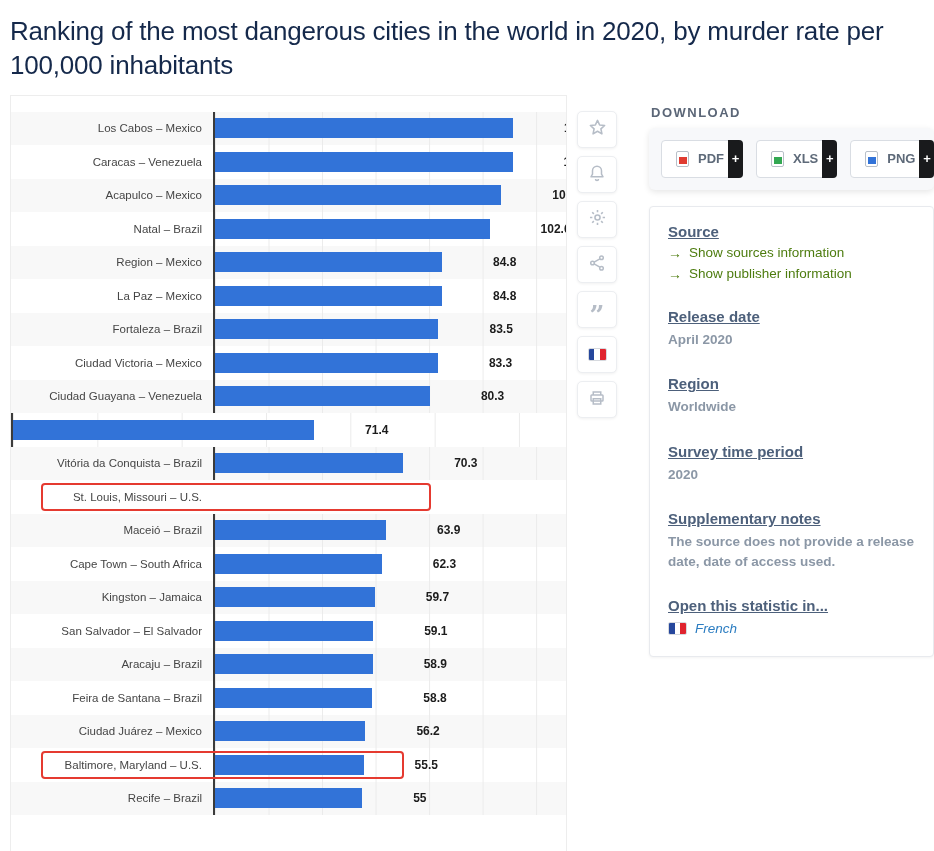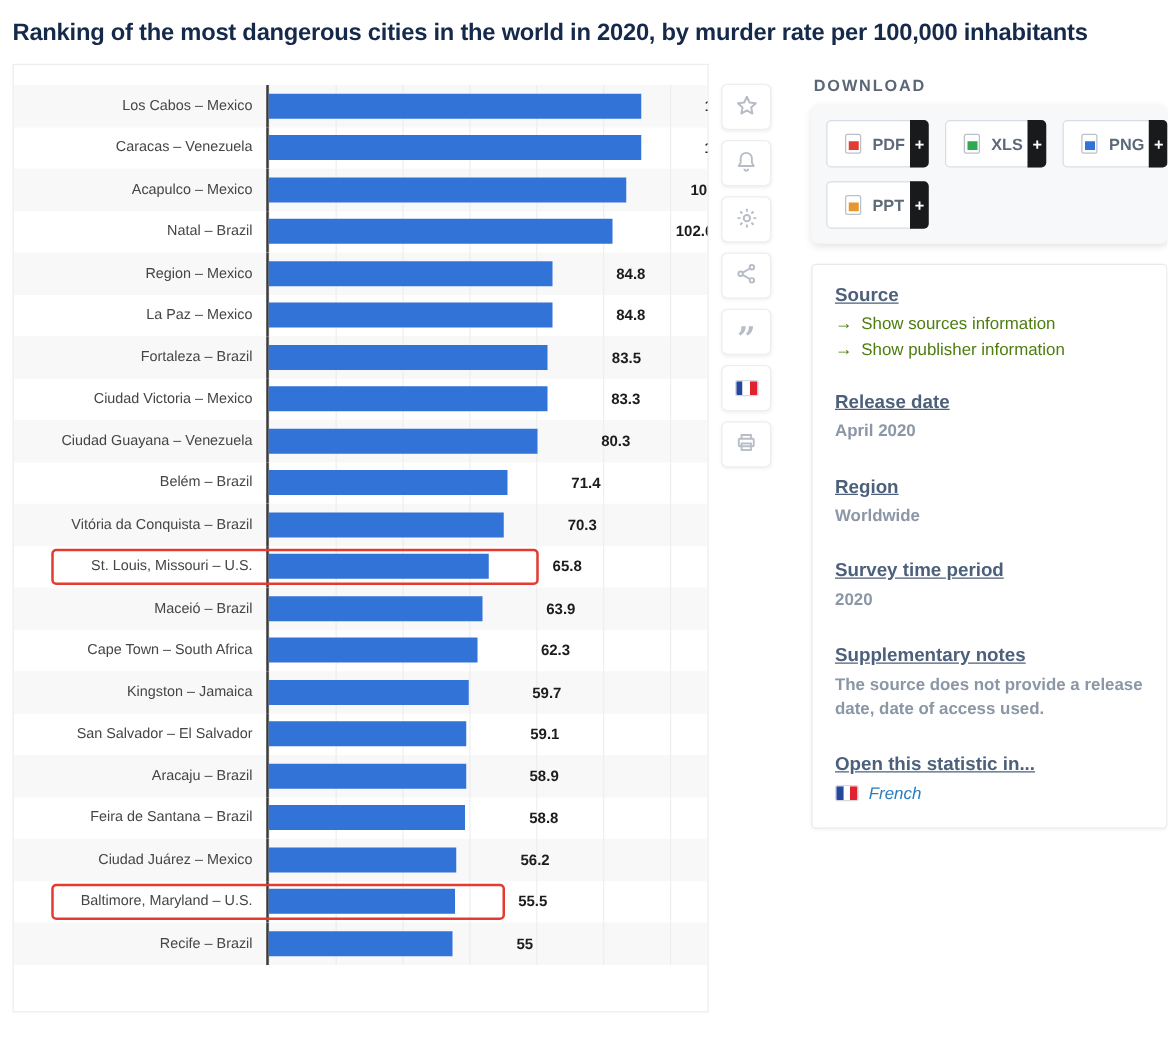--- a/index.html
+++ b/index.html
@@ -3,21 +3,21 @@
 <meta charset="utf-8">
 <style>
   * { box-sizing: border-box; }
   html,body { margin:0; padding:0; }
   body {
     width:934px; height:851px; overflow:hidden;
     background:#fff;
     font-family:"Liberation Sans", sans-serif;
   }
   .page-title {
-    font-size:19px; font-weight:bold; color:#15294b;
+    font-size:26px; font-weight:normal; color:#15294b;
     line-height:1.32; margin:14px 20px 12px 10px; max-width:908px;
     letter-spacing:-0.2px;
   }
   .layout { display:flex; align-items:flex-start; gap:10px; padding-left:10px; }
 
   
   .chart-card {
     flex:none; width:557px; height:759px; overflow:hidden;
     background:#fff; border:1px solid #ededed; padding-top:16px;
   }
@@ -47,21 +47,21 @@
     display:flex; align-items:center; justify-content:center;
     box-shadow:0 1px 3px rgba(0,0,0,0.06); cursor:pointer; padding:0; color:#b6bdc7;
   }
   .quote-glyph { font-family:"DejaVu Serif", serif; font-size:26px; font-weight:bold; color:#b6bdc7; line-height:0; margin-top:12px; }
 
   
   .right-col { flex:1; min-width:0; margin-top:10px; padding-right:0;padding-left:20px; }
   .dl-heading { font-size:13px; font-weight:bold; color:#5b6677; letter-spacing:1.5px; margin:0 0 8px 2px; }
   .dl-panel {
     background:#f7f8fa; border-radius:6px; box-shadow:0 2px 6px rgba(0,0,0,0.10);
-    padding:12px; display:grid; grid-template-columns:1fr 1fr 1fr; gap:11px 13px;
+    padding:12px; display:grid; grid-template-columns:1fr 1fr 1fr 1fr; gap:11px 13px;
   }
   .dl-btn {
     position:relative; height:38px; background:#fff; border:1px solid #d9dde3; border-radius:4px;
     display:flex; align-items:center; gap:9px; padding:0 18px 0 14px;
     font-family:inherit; font-size:13px; font-weight:bold; color:#5e6a79; cursor:pointer;
   }
   .doc-icon { width:13px; height:16px; border:1px solid #b9c0c9; border-radius:2px; background:#fff; position:relative; flex:none; }
   .doc-icon::after { content:''; position:absolute; left:2px; top:5px; width:8px; height:7px; background:var(--c,#888); }
   .plus-tab {
     position:absolute; right:-1px; top:-1px; bottom:-1px; width:15px;
@@ -149,39 +149,34 @@
           </div>
         </div>
         <div class="row">
           <div class="row-label">Ciudad Guayana – Venezuela</div>
           <div class="bar-area">
             <div class="bar" style="width: 61.2287%; background: rgb(50, 115, 216);"></div>
             <span class="bar-value">80.3</span>
           </div>
         </div>
         <div class="row">
-          <div class="row-label">Belém – Brazil</div>
           <div class="bar-area">
             <div class="bar" style="width: 54.4425%; background: rgb(50, 115, 216);"></div>
             <span class="bar-value">71.4</span>
           </div>
         </div>
         <div class="row">
           <div class="row-label">Vitória da Conquista – Brazil</div>
           <div class="bar-area">
             <div class="bar" style="width: 53.6037%; background: rgb(50, 115, 216);"></div>
             <span class="bar-value">70.3</span>
           </div>
         </div>
         <div class="row hl-row">
           <div class="row-label">St. Louis, Missouri – U.S.</div>
-          <div class="bar-area">
-            <div class="bar" style="width: 50.1725%; background: rgb(50, 115, 216);"></div>
-            <span class="bar-value">65.8</span>
-          </div>
           <div class="hl" style="border-color: rgb(229, 58, 48); width: 390.453px;"></div>
         </div>
         <div class="row">
           <div class="row-label">Maceió – Brazil</div>
           <div class="bar-area">
             <div class="bar" style="width: 48.7237%; background: rgb(50, 115, 216);"></div>
             <span class="bar-value">63.9</span>
           </div>
         </div>
         <div class="row">

